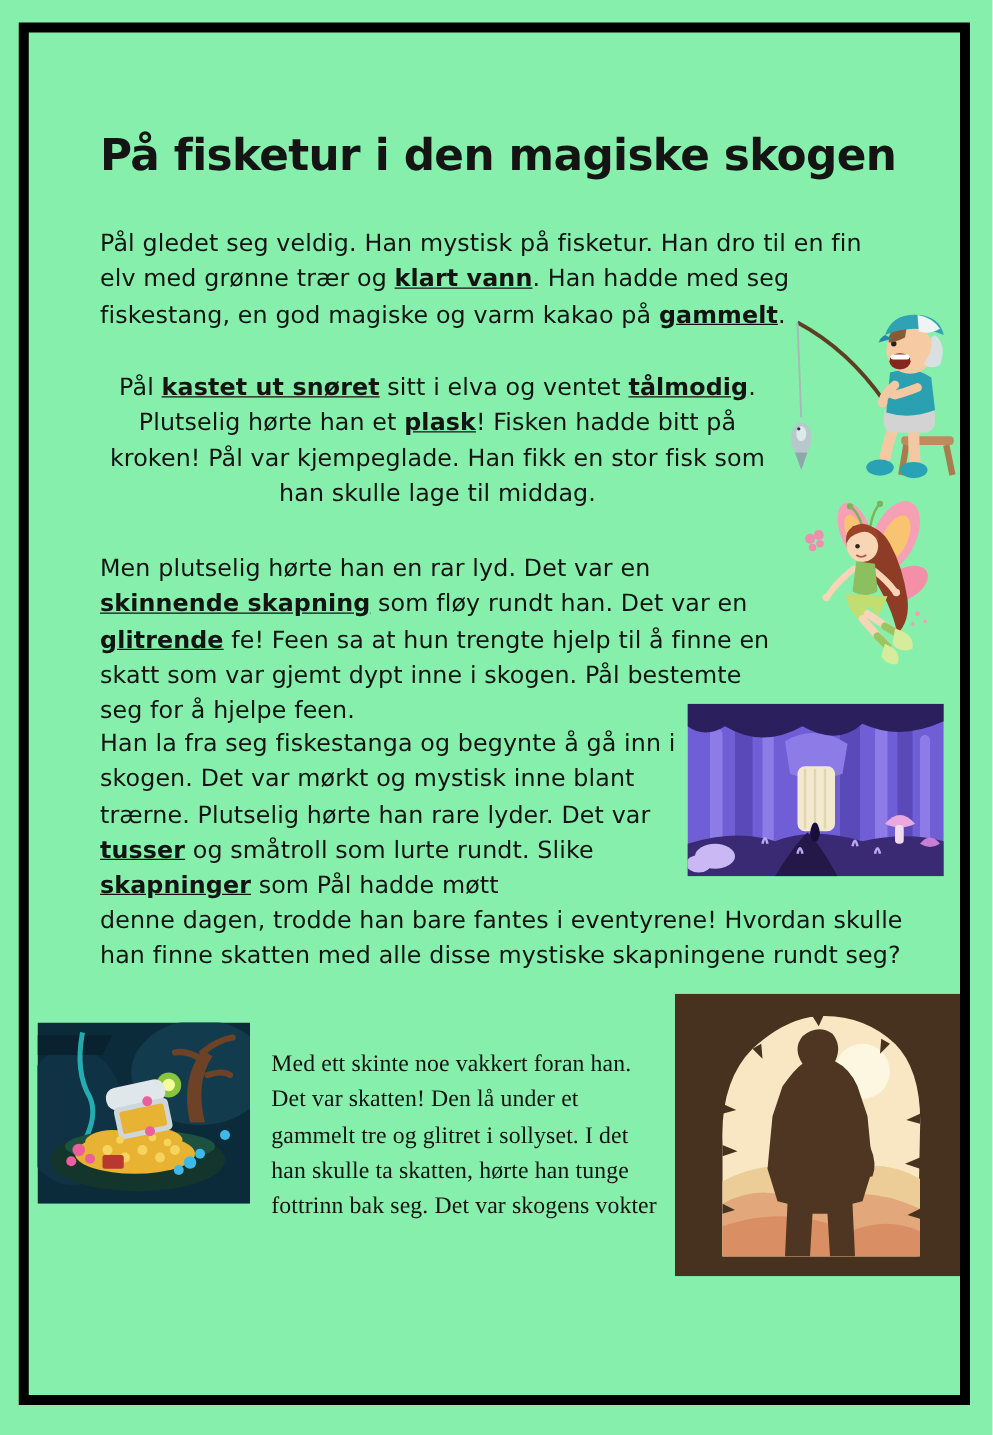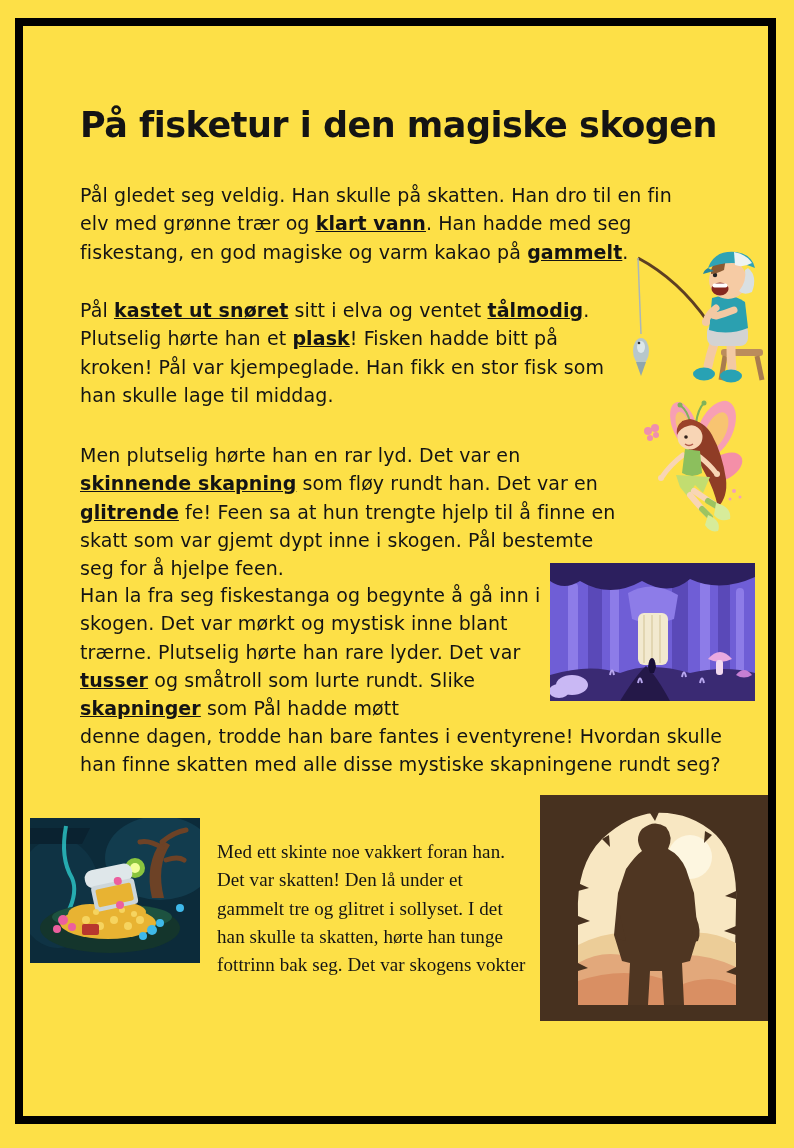--- a/index.html
+++ b/index.html
@@ -1,19 +1,19 @@
 <!DOCTYPE html>
 <html lang="no"><head>
 <meta charset="utf-8">
 <style>
   html,body{margin:0;padding:0;background:#ffffff;}
   .page{
     position:relative;
     width:794px;height:1148px;
-    background:#fde047;
+    background:#86efac;
     font-family:"DejaVu Sans","Liberation Sans",sans-serif;
     color:#141414;
     overflow:hidden;
   }
   .frame{
     position:absolute;
     left:15px;top:18px;
     width:745px;height:1090px;
     border:8px solid #000;
     background:transparent;
@@ -28,21 +28,21 @@
     white-space:nowrap;
   }
   .para{
     position:absolute;
     font-size:19px;
     line-height:28.3px;
     letter-spacing:0.1px;
   }
   .para .b{font-weight:bold;text-decoration:underline;}
   .p-intro   {left:80px;  top:162px; width:620px;}
-  .p-fishing {left:80px;  top:277px; width:540px;}
+  .p-fishing {left:80px;  top:277px; width:540px;text-align:center;}
   .p-fairy   {left:80px;  top:422px; width:545px;}
   .p-forest1 {left:80px;  top:562px; width:465px;}
   .p-forest2 {left:80px;  top:703px; width:660px;}
   .p-treasure{left:217px; top:819px; width:315px;font-family:Liberation Serif, serif;}
   .illus{position:absolute;}
   .illus svg{display:block;width:100%;height:100%;}
   .i-boy     {left:628px; top:248px; width:140px; height:145px;}
   .i-fairy   {left:630px; top:395px; width:128px; height:155px;}
   .i-forest  {left:550px; top:563px; width:205px; height:138px;}
   .i-treasure{left:30px;  top:818px; width:170px; height:145px;}
@@ -50,21 +50,21 @@
 </style>
 </head>
 <body>
 
 <div class="page">
 
   <div class="frame"></div>
 
   <h1 class="title">På fisketur i den magiske skogen</h1>
 
-  <p class="para p-intro"><span>Pål gledet seg veldig. Han skulle på skatten. Han dro til en fin elv med grønne trær og </span><span class="b">klart vann</span><span>. Han hadde med seg fiskestang, en god magiske og varm kakao på </span><span class="b">gammelt</span><span>.</span></p>
+  <p class="para p-intro"><span>Pål gledet seg veldig. Han mystisk på fisketur. Han dro til en fin elv med grønne trær og </span><span class="b">klart vann</span><span>. Han hadde med seg fiskestang, en god magiske og varm kakao på </span><span class="b">gammelt</span><span>.</span></p>
   <p class="para p-fishing"><span>Pål </span><span class="b">kastet ut snøret</span><span> sitt i elva og ventet </span><span class="b">tålmodig</span><span>. Plutselig hørte han et </span><span class="b">plask</span><span>! Fisken hadde bitt på kroken! Pål var kjempeglade. Han fikk en stor fisk som han skulle lage til middag.</span></p>
   <p class="para p-fairy"><span>Men plutselig hørte han en rar lyd. Det var en </span><span class="b">skinnende skapning</span><span> som fløy rundt han. Det var en </span><span class="b">glitrende</span><span> fe! Feen sa  at hun trengte hjelp til å finne en skatt som var gjemt dypt inne i skogen. Pål bestemte seg for å hjelpe feen.</span></p>
   <p class="para p-forest2"><span>denne dagen, trodde han bare fantes i eventyrene! Hvordan skulle han finne skatten med alle disse mystiske skapningene rundt seg?</span></p>
   <p class="para p-forest1"><span>Han la fra seg fiskestanga og begynte å gå inn i skogen. Det  var mørkt og mystisk inne blant trærne. Plutselig hørte han rare lyder. Det var </span><span class="b">tusser</span><span> og småtroll som lurte rundt. Slike </span><span class="b">skapninger</span><span> som Pål hadde møtt</span></p>
   <p class="para p-treasure"><span>Med ett skinte noe vakkert foran han. Det var skatten! Den lå under et gammelt tre og glitret i sollyset. I det han skulle ta skatten, hørte han tunge fottrinn bak seg. Det var skogens vokter</span></p>
 
   <div class="illus i-boy">
     <svg viewBox="0 0 140 145" xmlns="http://www.w3.org/2000/svg">
       <path d="M10 10 C 40 26, 62 48, 80 74" stroke="#5d3f22" stroke-width="3" fill="none"></path>
       <path d="M10 10 L13 86" stroke="#aab6ba" stroke-width="1.5" fill="none"></path>

